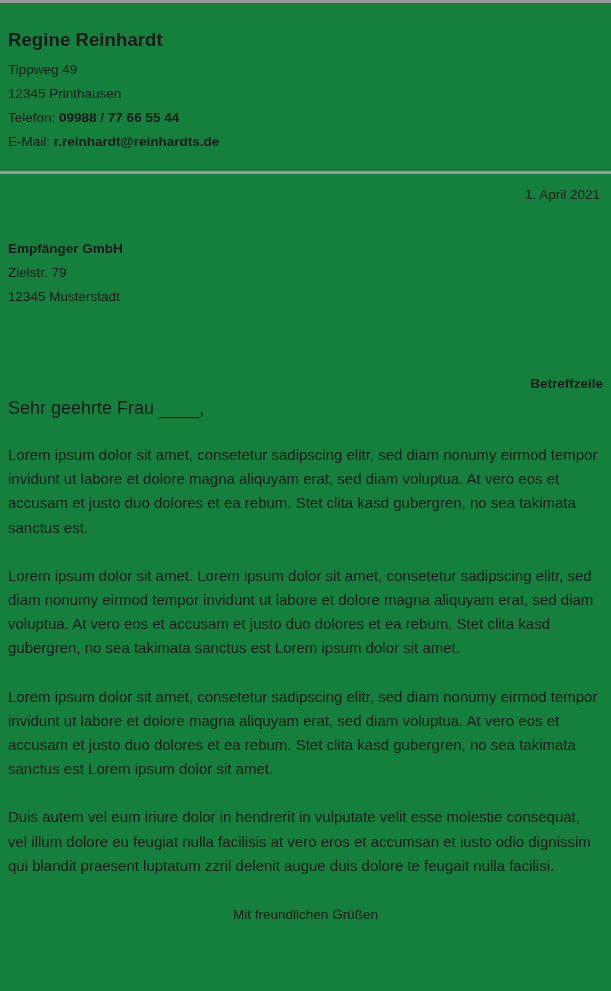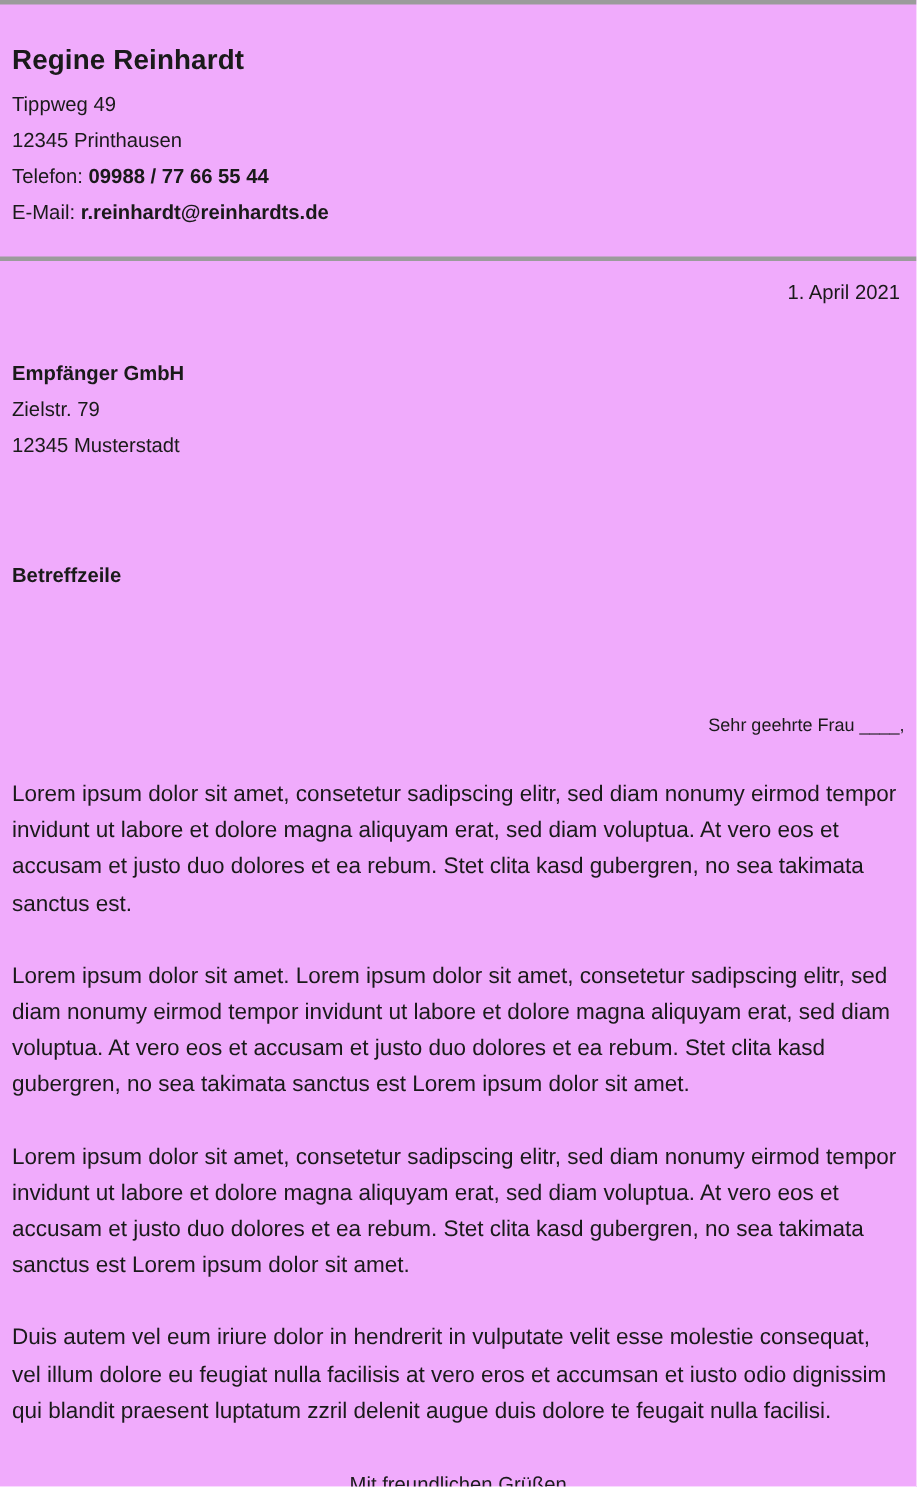--- a/index.html
+++ b/index.html
@@ -14,21 +14,21 @@
     font-family: "Liberation Sans", sans-serif;
     color: #1a1a1a;
     -webkit-font-smoothing: antialiased;
   }
 
   .page {
     position: relative;
     width: 611px;
     height: 991px;
     box-sizing: border-box;
-    background: #f0abfc;
+    background: #15803d;
   }
 
   
   .top-rule {
     position: absolute;
     top: 0;
     left: 0;
     width: 611px;
     height: 3px;
     background: #9b9b9b;
@@ -93,28 +93,27 @@
   .recipient-company {
     font-weight: bold;
   }
 
   
   .subject {
     margin-top: 63px;
     font-size: 13.5px;
     line-height: 24px;
     font-weight: bold;
+    text-align: right;
   }
 
   
   .salutation {
-    margin-top: 75px;
-    font-size: 12px;
+    font-size: 18px;
     line-height: 24px;
-    text-align: right;
   }
 
   
   .body-copy {
     margin-top: 23px;
   }
   .body-paragraph {
     font-size: 15px;
     line-height: 24.2px;
     margin: 0 0 24px 0;

